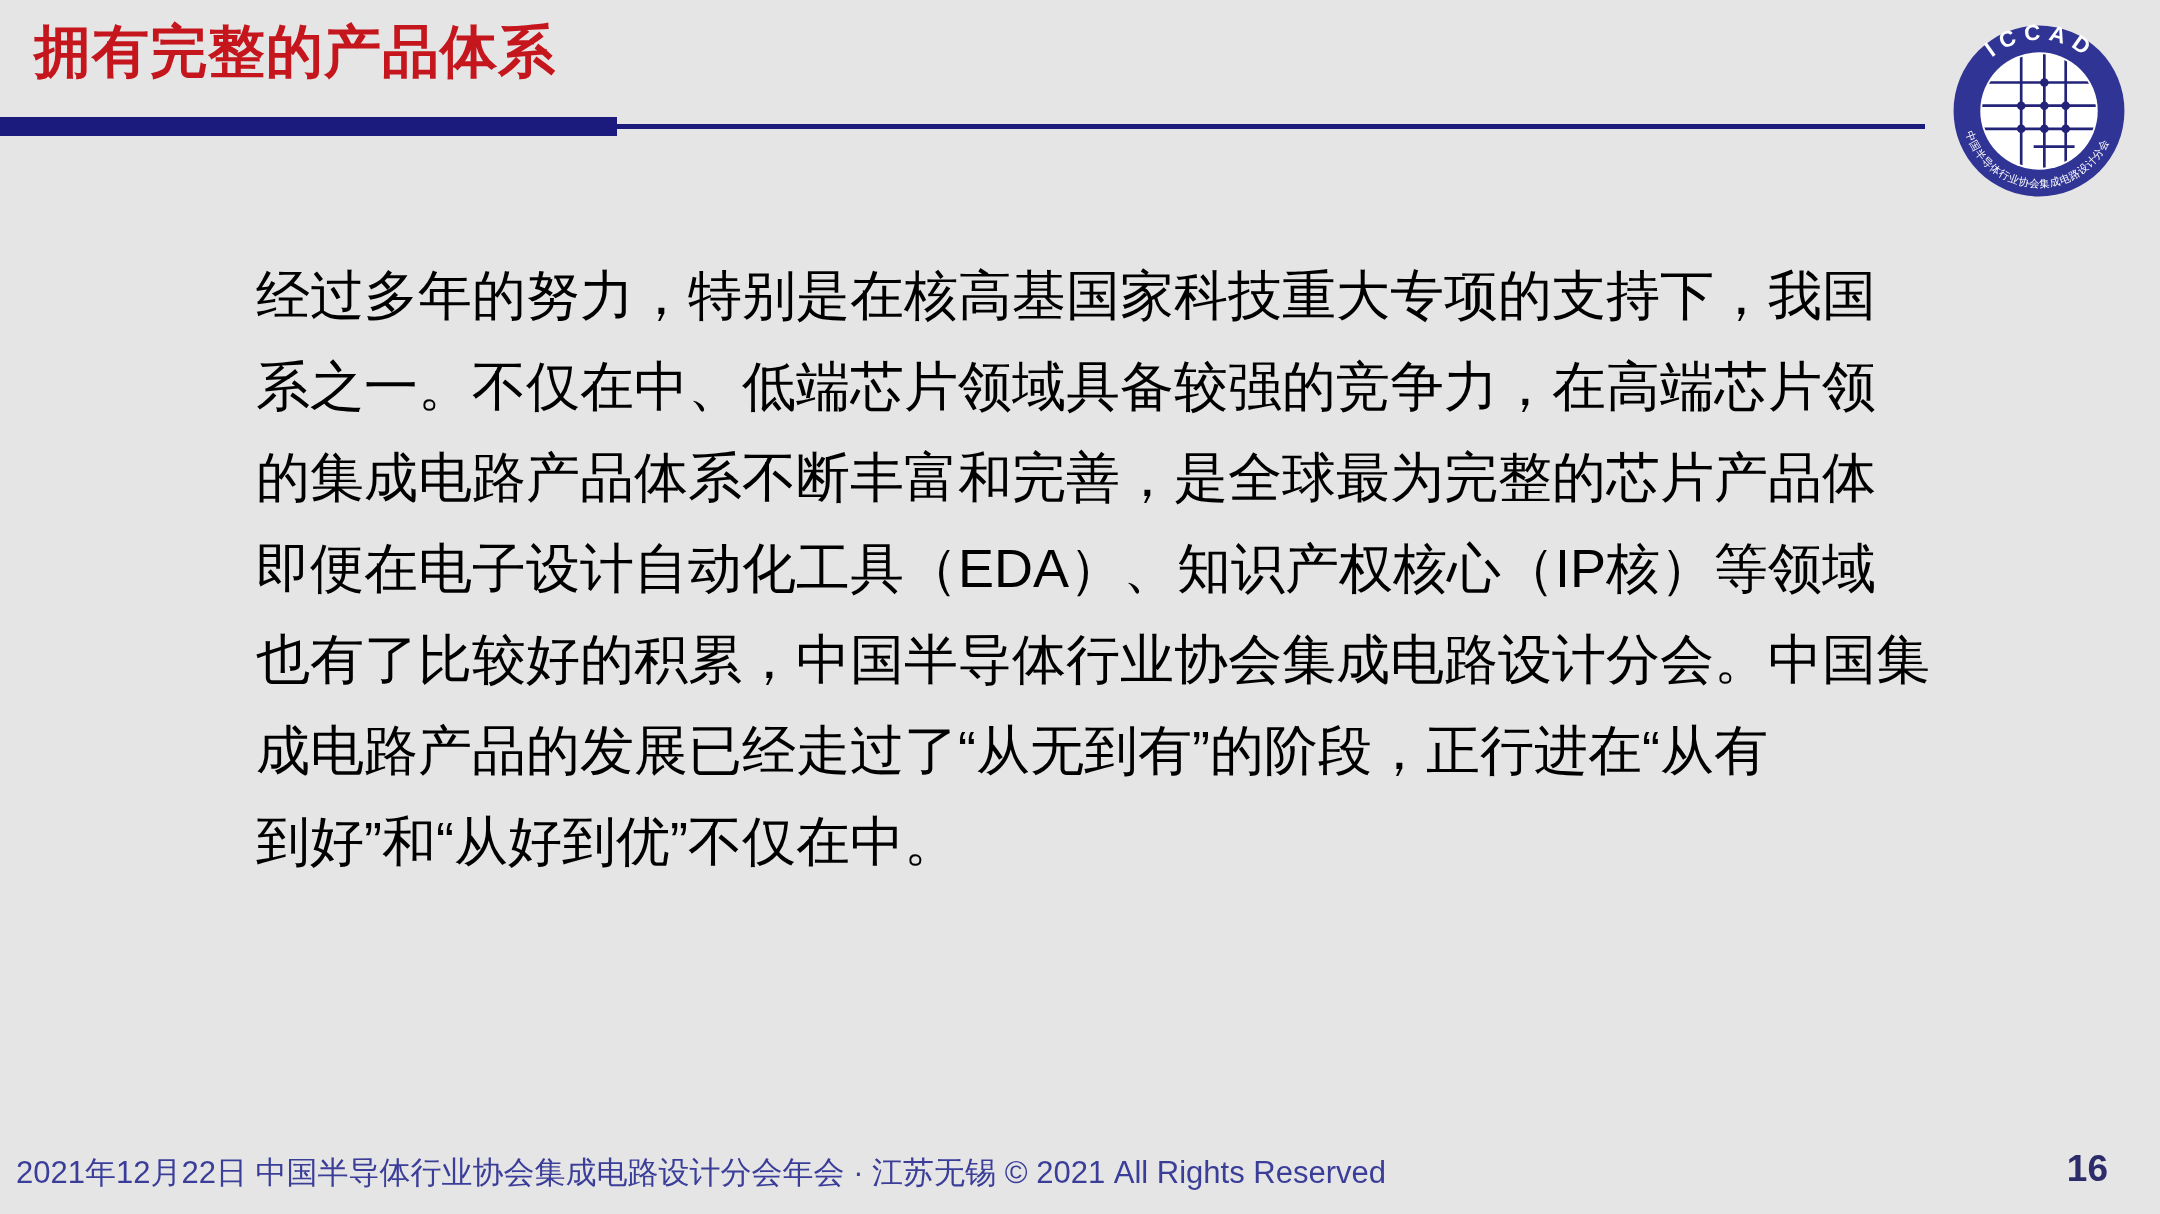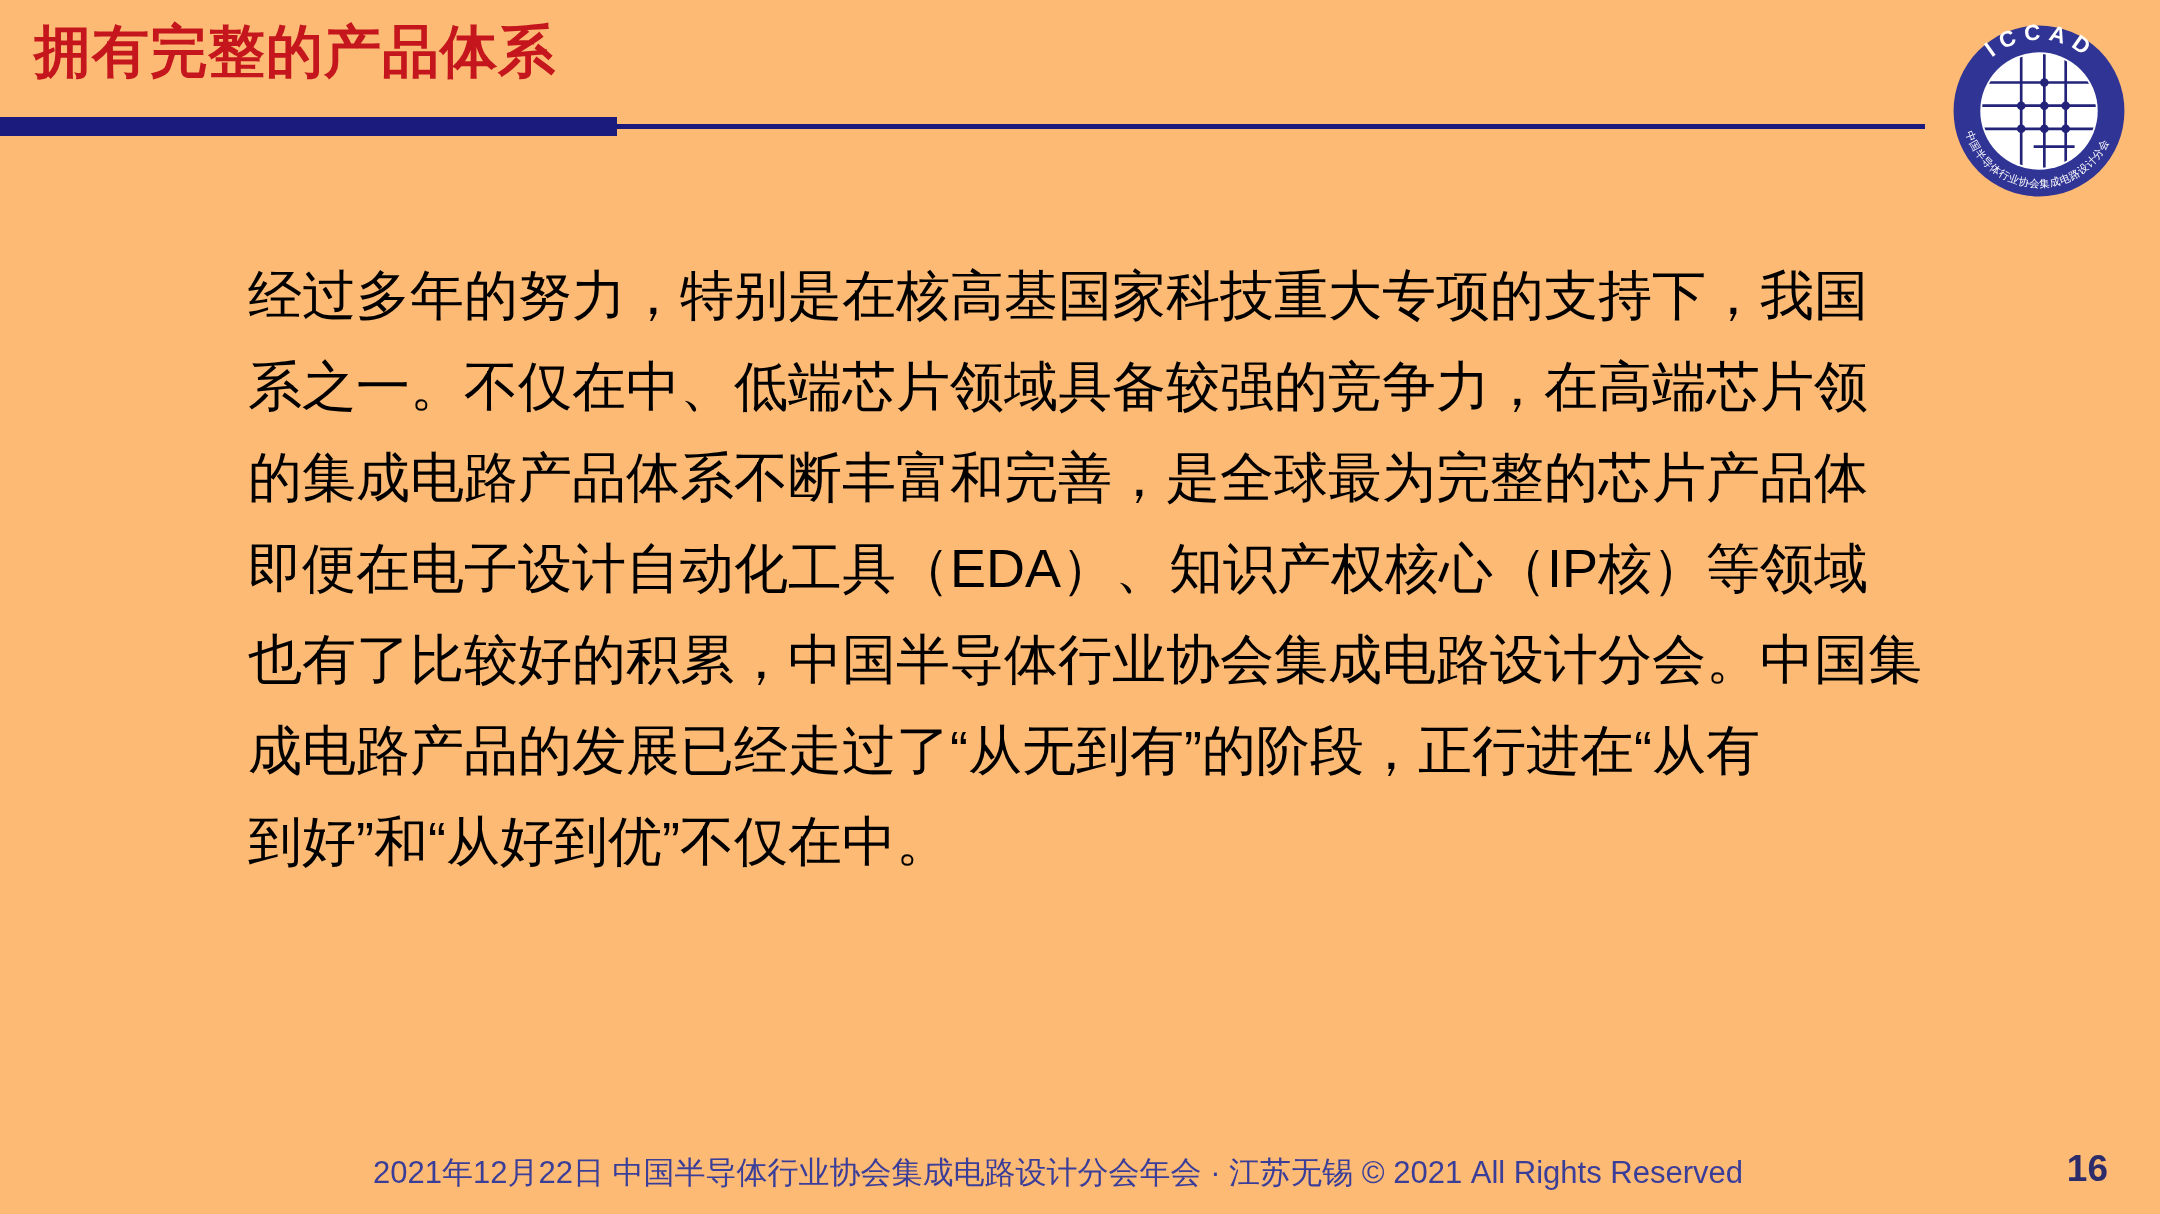--- a/index.html
+++ b/index.html
@@ -3,21 +3,21 @@
 <meta charset="utf-8">
 <style>
   html, body { margin: 0; padding: 0; }
   body {
     width: 2160px; height: 1214px;
     background: #ffffff;
     font-family: "Liberation Sans", sans-serif;
     position: relative;
     overflow: hidden;
   }
-  .slide { position: absolute; inset: 0; background: #fdba74; }
+  .slide { position: absolute; inset: 0; background: #e5e5e5; }
 
   .page-title {
     position: absolute;
     left: 34px; top: 14px;
     font-size: 57px;
     font-weight: bold;
     color: #C4161C;
     letter-spacing: 1px;
     white-space: nowrap;
   }
@@ -41,26 +41,26 @@
   }
 
   .body-text {
     position: absolute;
     left: 248px; top: 250px;
     width: 1650px;
     font-size: 54px;
     line-height: 91px;
     color: #000000;
   }
-  .body-line { white-space: nowrap; }
+  .body-line { white-space: nowrap; margin-left: 8px; }
 
   .footer {
     position: absolute;
     left: 16px; right: 60px; top: 1152px;
-    text-align: center;
+    text-align: left;
     font-size: 31px;
     color: #3B3E99;
     white-space: nowrap;
   }
   .page-number {
     position: absolute;
     right: 52px; top: 1148px;
     font-size: 37px;
     color: #2C2C6B;
     font-weight: bold;

